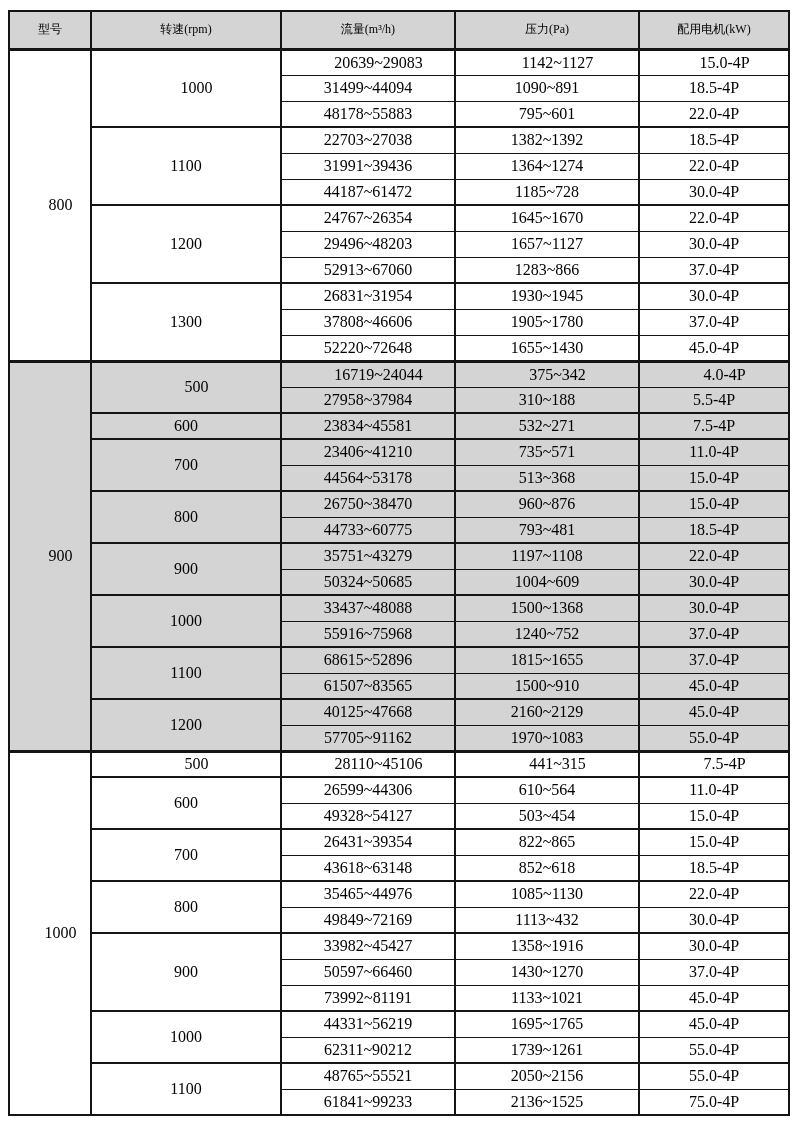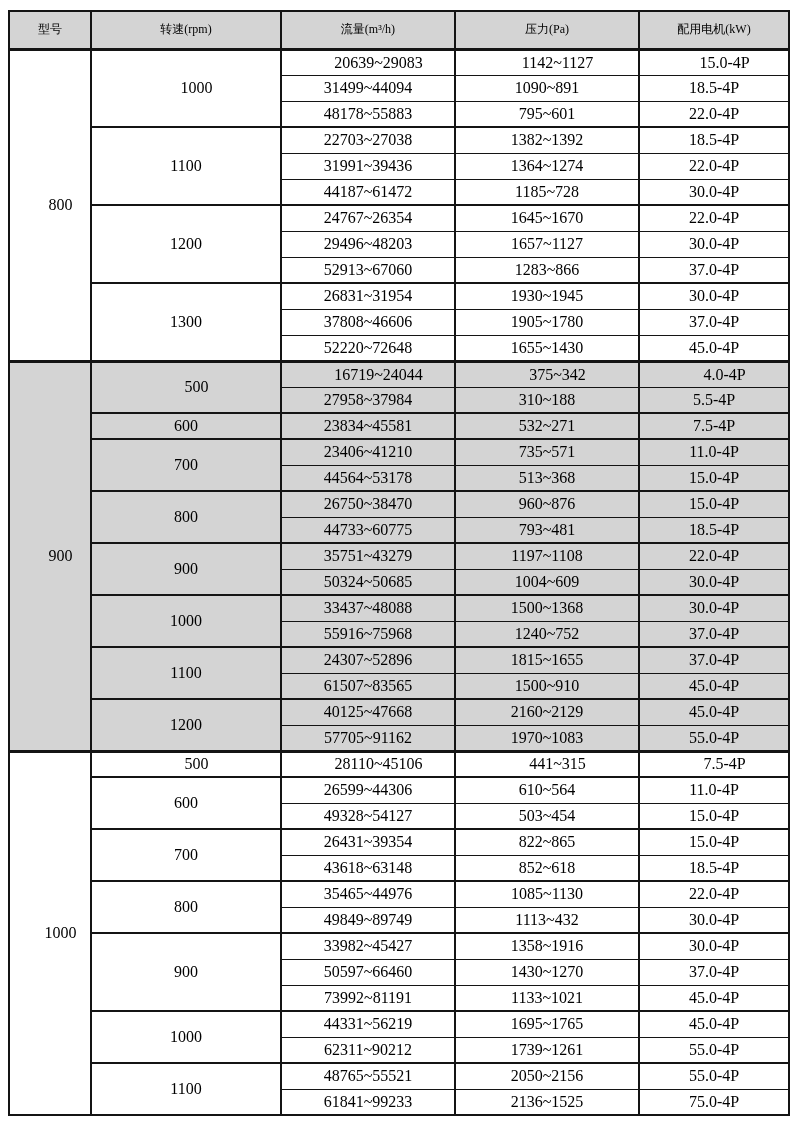--- a/index.html
+++ b/index.html
@@ -201,21 +201,21 @@
           <td>1500~1368</td>
           <td>30.0-4P</td>
         </tr>
         <tr class="shaded">
           <td>55916~75968</td>
           <td>1240~752</td>
           <td>37.0-4P</td>
         </tr>
         <tr class="shaded group-start">
           <td rowspan="2">1100</td>
-          <td>24307~52896</td>
+          <td>68615~52896</td>
           <td>1815~1655</td>
           <td>37.0-4P</td>
         </tr>
         <tr class="shaded">
           <td>61507~83565</td>
           <td>1500~910</td>
           <td>45.0-4P</td>
         </tr>
         <tr class="shaded group-start">
           <td rowspan="2">1200</td>
@@ -257,21 +257,21 @@
           <td>852~618</td>
           <td>18.5-4P</td>
         </tr>
         <tr class="group-start">
           <td rowspan="2">800</td>
           <td>35465~44976</td>
           <td>1085~1130</td>
           <td>22.0-4P</td>
         </tr>
         <tr>
-          <td>49849~89749</td>
+          <td>49849~72169</td>
           <td>1113~432</td>
           <td>30.0-4P</td>
         </tr>
         <tr class="group-start">
           <td rowspan="3">900</td>
           <td>33982~45427</td>
           <td>1358~1916</td>
           <td>30.0-4P</td>
         </tr>
         <tr>

